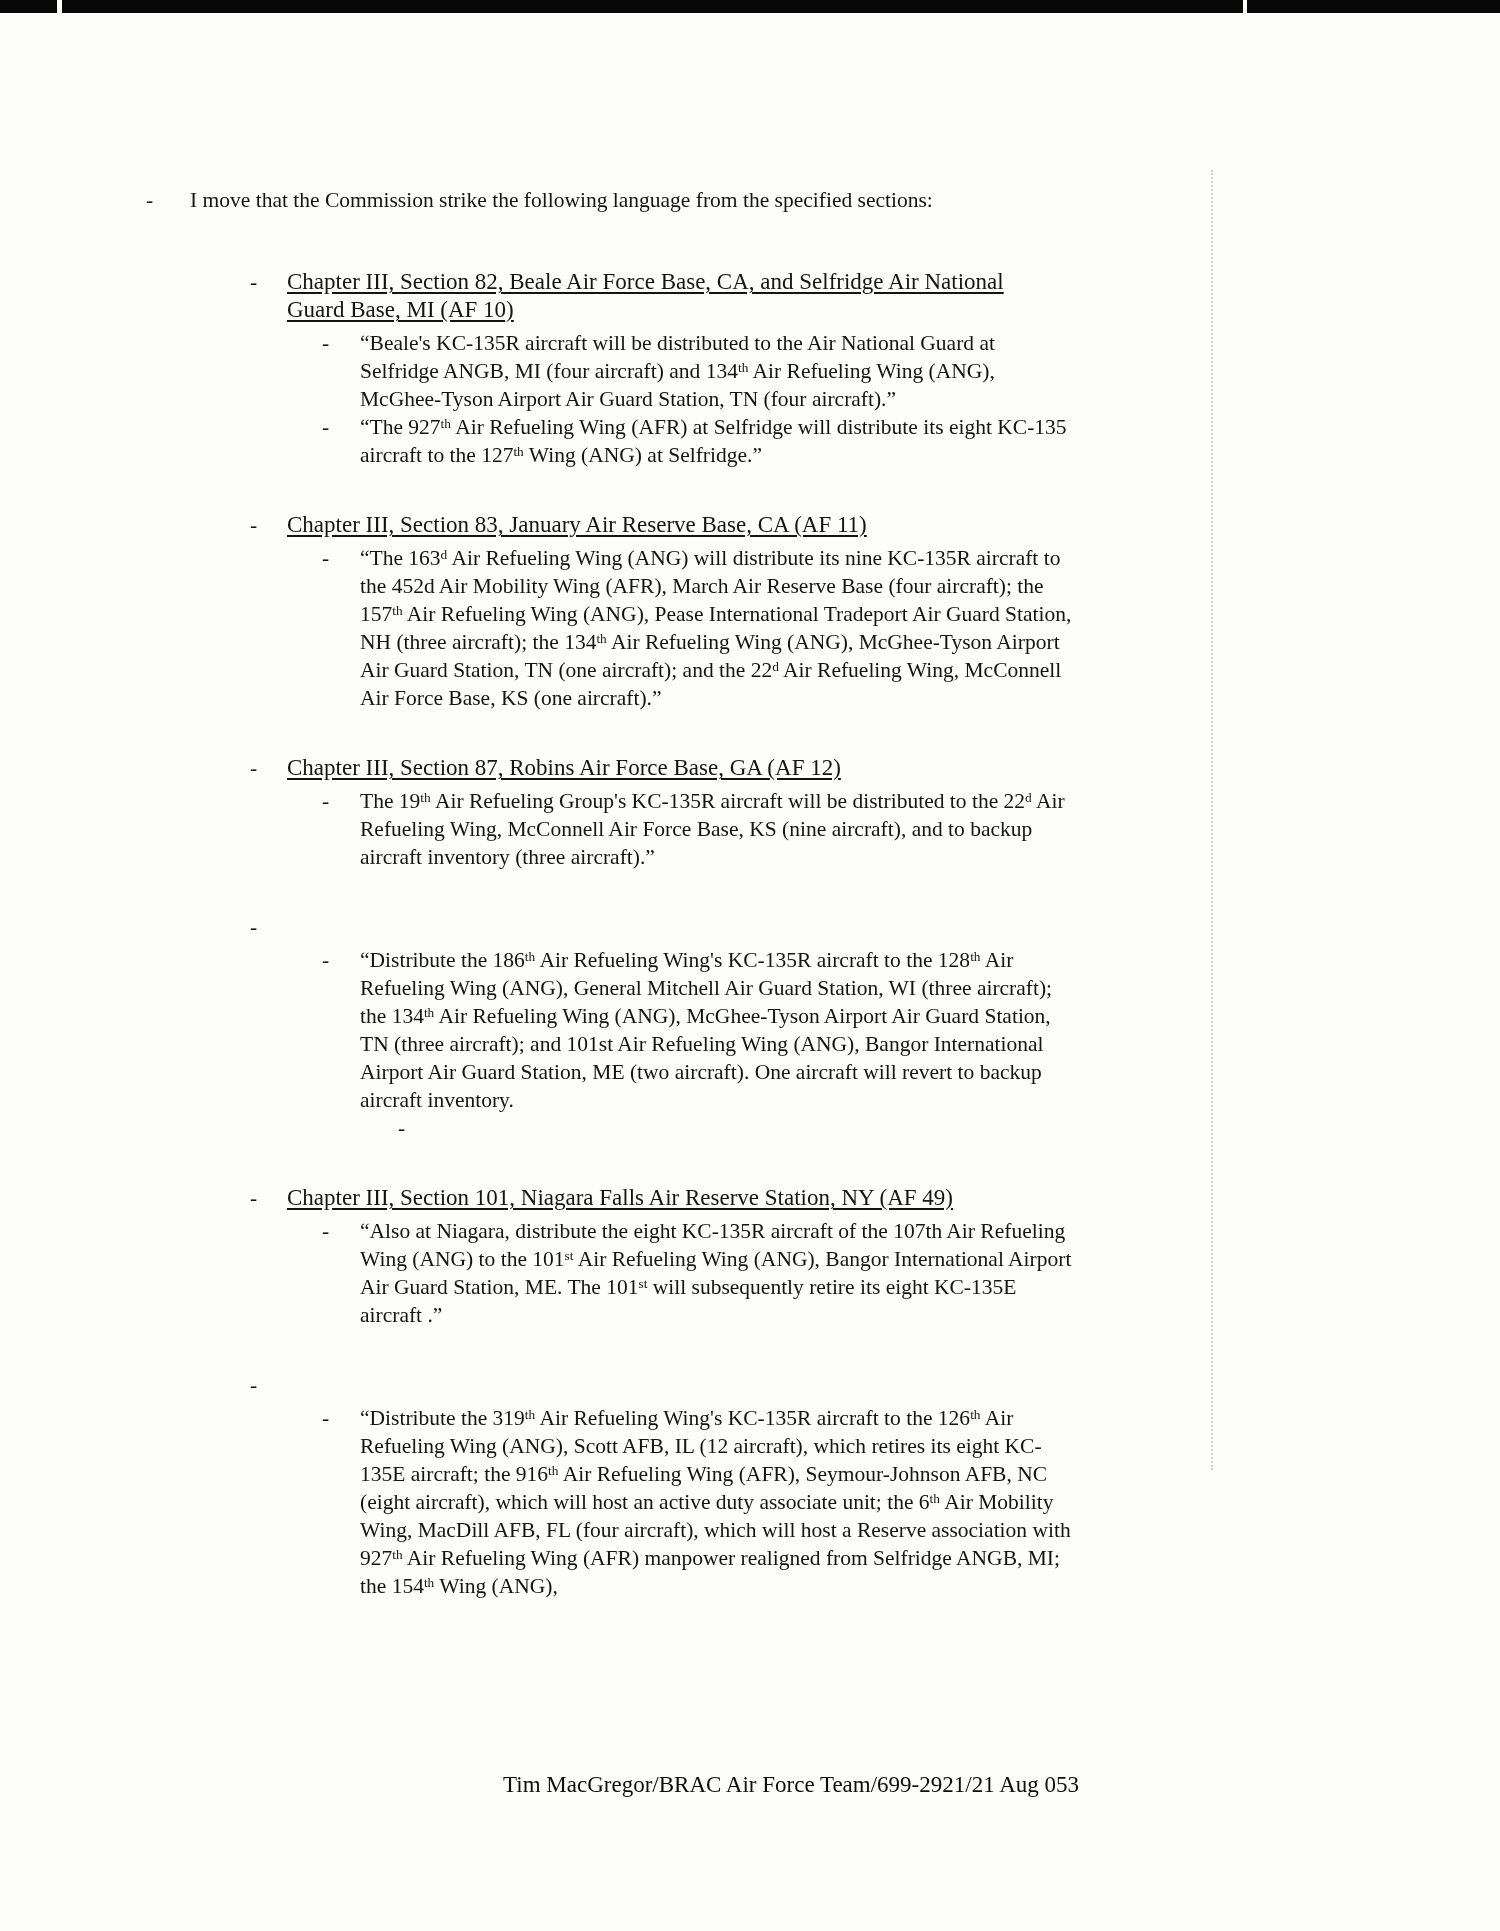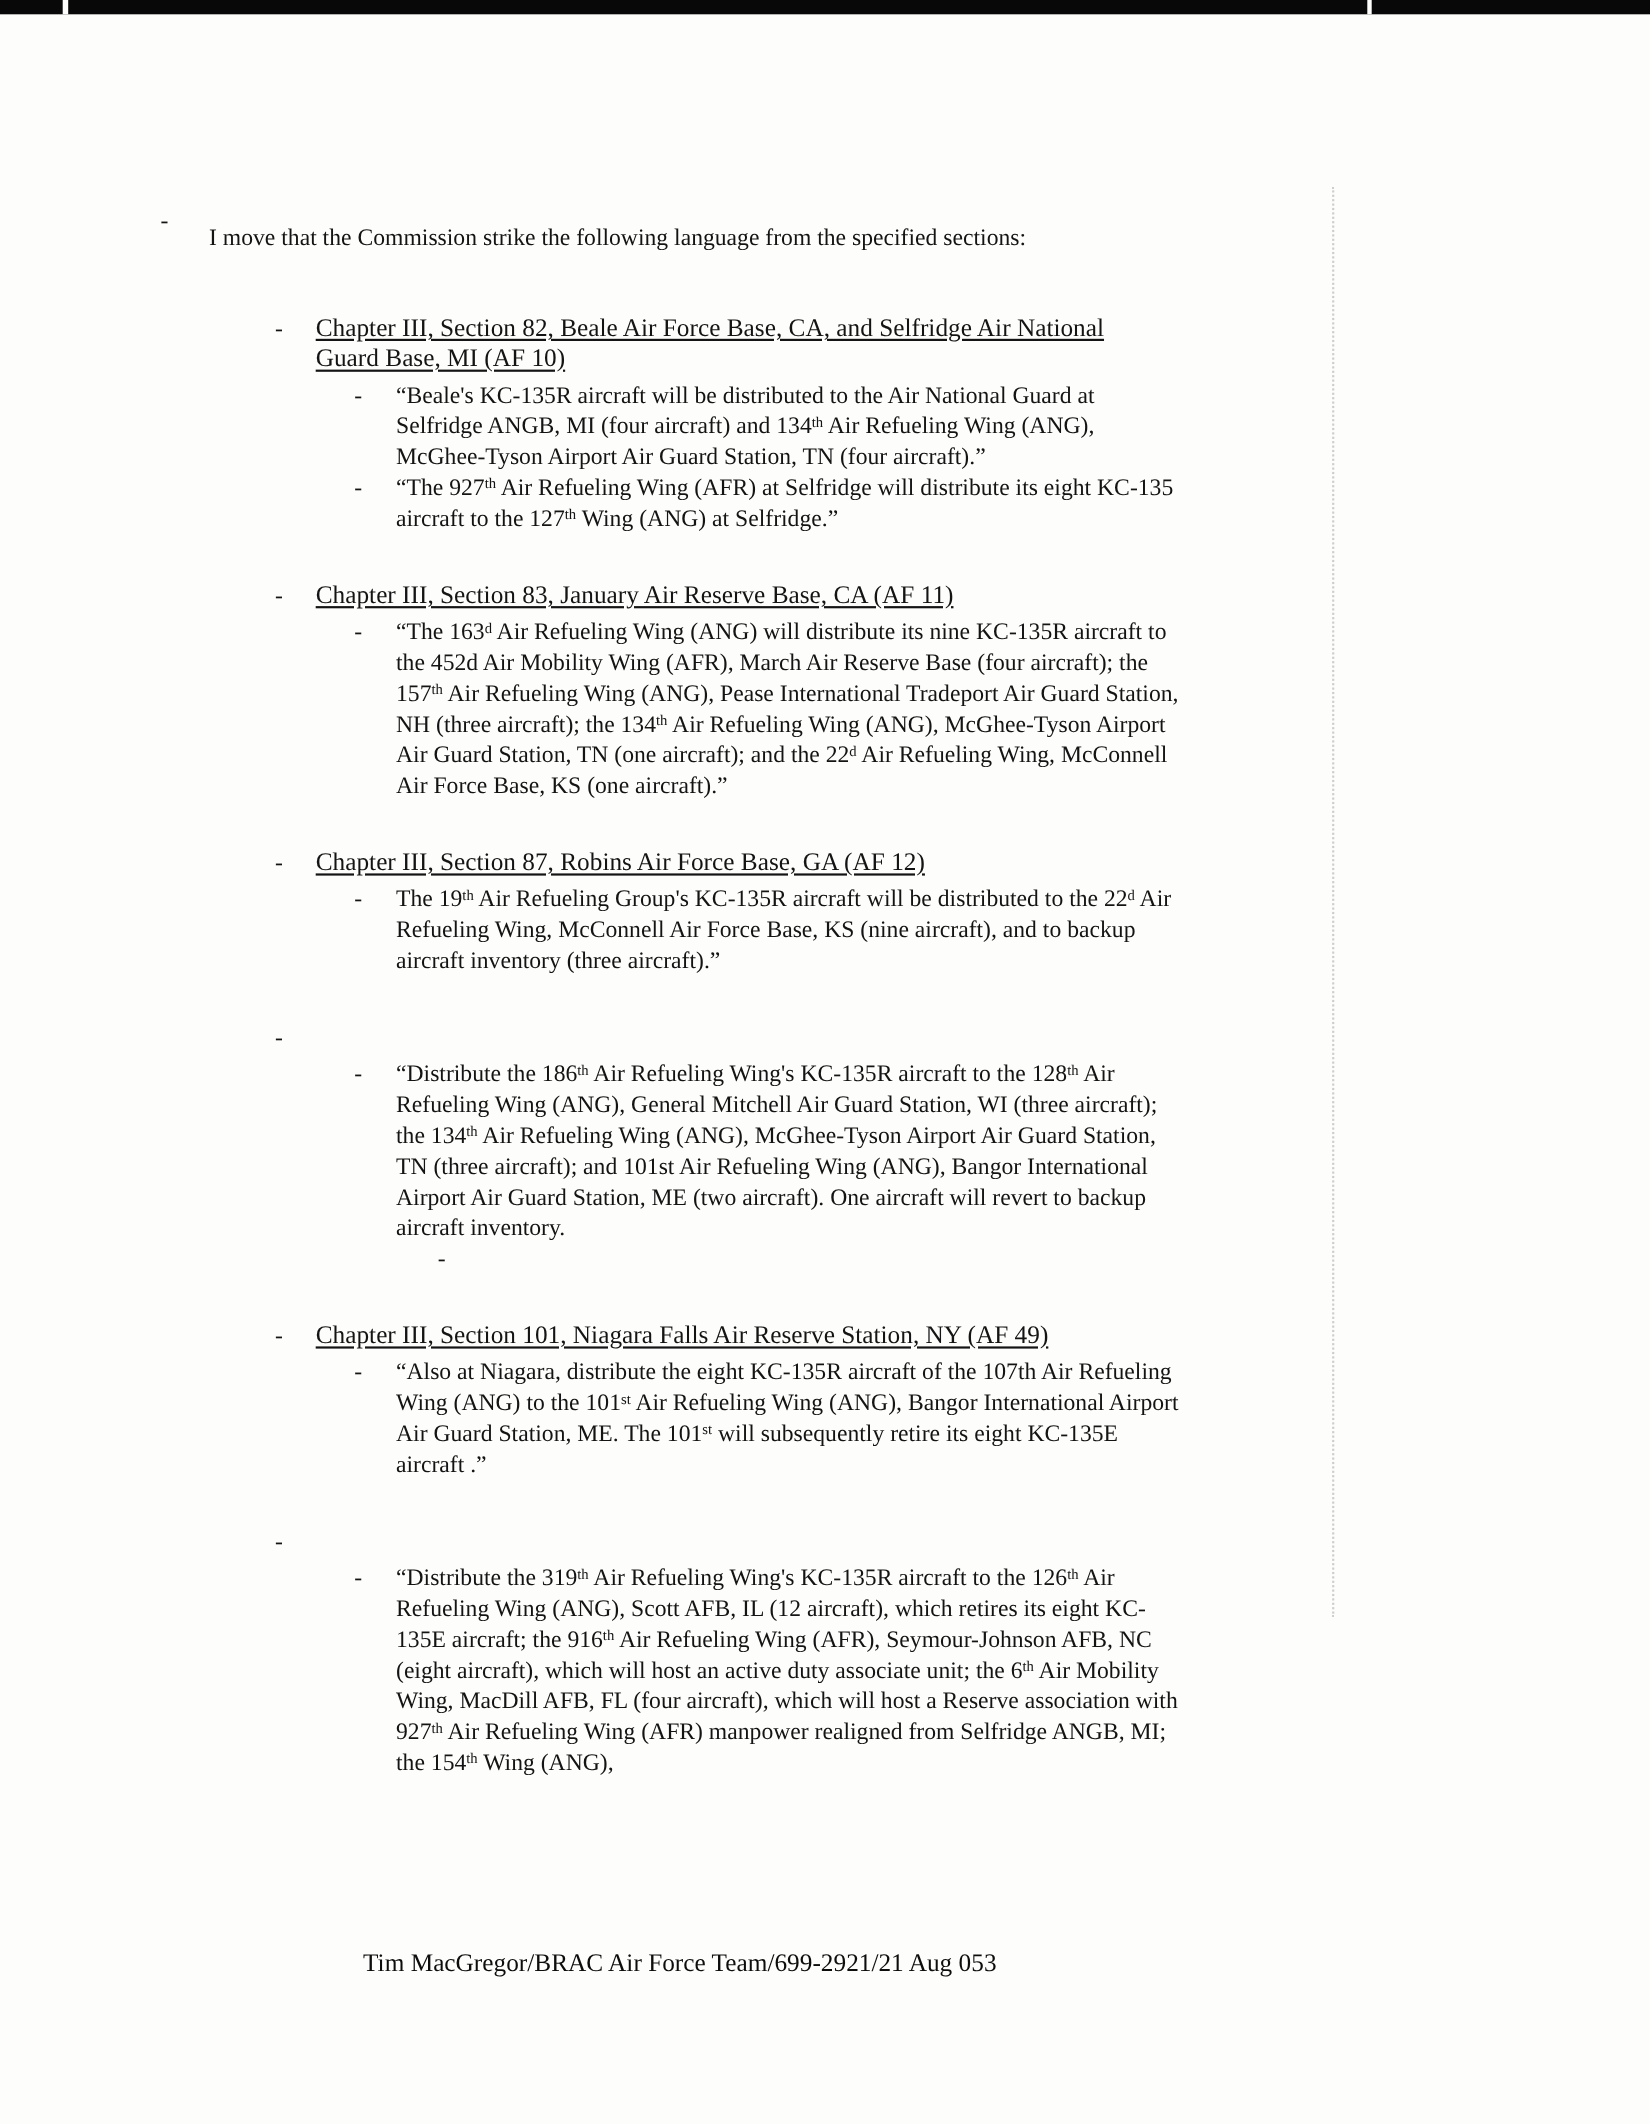--- a/index.html
+++ b/index.html
@@ -35,21 +35,21 @@
   .marker { flex:0 0 auto; }
 
   .l0 { padding-left:146px; }
   .l0 .marker { width:44px; }
   .l1 { padding-left:250px; }
   .l1 .marker { width:37px; }
   .l2 { padding-left:322px; }
   .l2 .marker { width:38px; }
 
   .intro-row { margin-bottom:54px; }
-  .intro-text { max-width:960px;margin-top:16px; }
+  .intro-text { max-width:960px; }
 
   .doc-section { margin-bottom:42px; }
   .doc-section .heading-row { margin-bottom:5px; }
 
   .heading {
     font-size:23px; font-weight:normal;
     text-decoration:underline;
     text-underline-offset:3px;
     max-width:752px;
   }
@@ -62,23 +62,23 @@
     vertical-align:baseline;
     position:relative;
     top:-0.45em;
     text-align:right;
   }
 
   .stray-row { padding-left:398px; height:28px; }
 
   .page-footer {
     position:absolute;
-    top:1772px; left:146px;
+    top:1772px; left:135px;
     width:944px;
-    display:flex; justify-content:center; align-items:baseline;
+    display:flex; justify-content:flex-end; align-items:baseline;
     font-size:23px; color:#0d0d0d;
   }
 </style>
 </head>
 <body>
 
 <div class="page">
 
   <div class="topbar">
     <span class="notch notch-a"></span>

